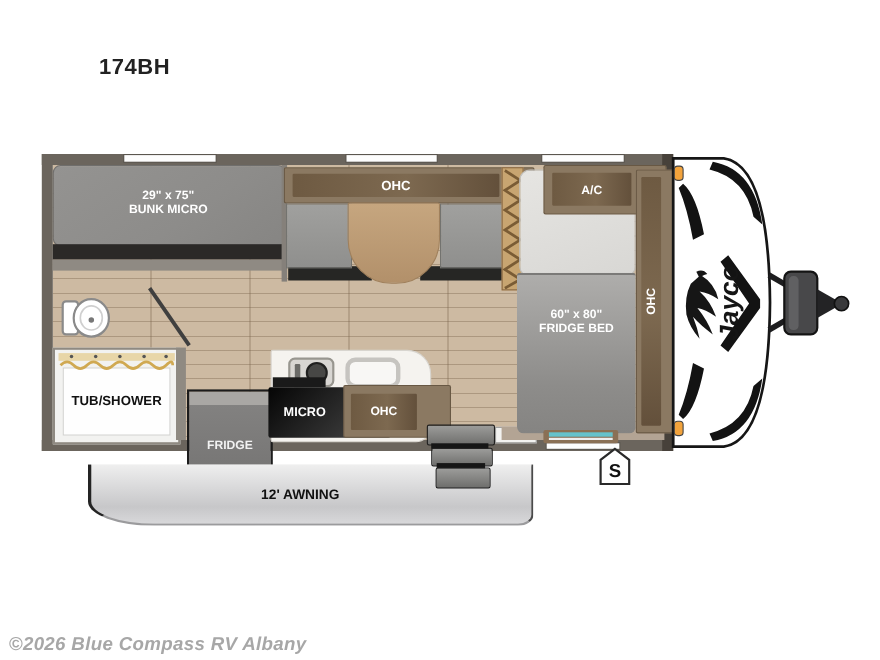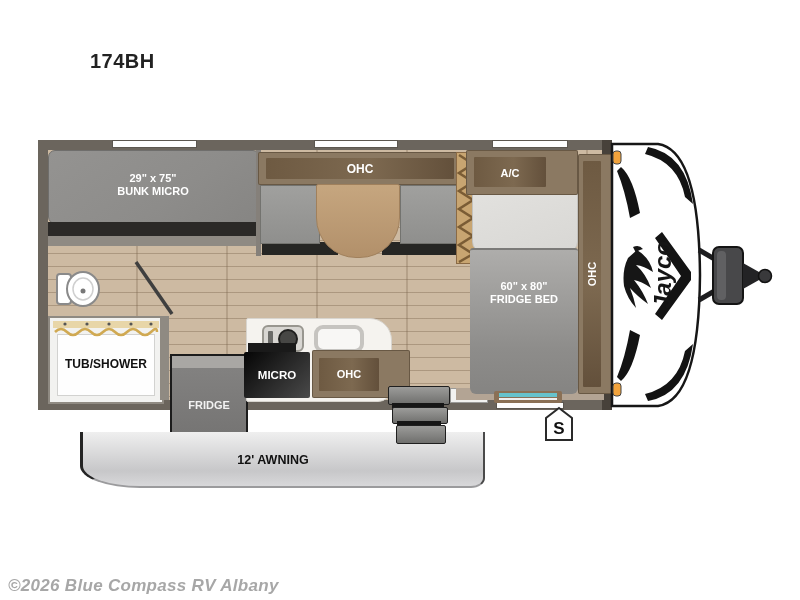--- a/index.html
+++ b/index.html
@@ -25,21 +25,21 @@
        text-align:center;color:#fff;font-weight:bold;line-height:13px;}
   .cab{background:#8b7962;border-radius:2px;box-shadow:inset 0 0 0 1px rgba(40,28,14,.35);padding-left:24px;}
   .cabinner{background:linear-gradient(90deg,#6e5a42,#7d6950 55%,#63503b);border-radius:1px;}
   .seat{background:linear-gradient(180deg,#a0a09e,#8f8f8d);border:1px solid #73736f;}
   .seatbase{background:#262624;}
   .table{background:linear-gradient(180deg,#c6a67f,#b2906a);border:1px solid #a0805c;
          border-radius:2px 2px 40px 40px;}
   .pillow{background:linear-gradient(160deg,#e6e5e2,#d8d7d4);border-radius:10px;border:1px solid #c2c1be;}
   .blanket{background:linear-gradient(180deg,#aeadab,#8d8c8a 70%,#858482);border-radius:3px 3px 6px 6px;border-top:2px solid #7b7a78;}
   .fridge{background:linear-gradient(180deg,#a9a7a4 0 12px,#828180 12px,#757473);border:2px solid #1c1c1c;margin-top:38px;}
-  .micro{background:linear-gradient(135deg,#050505,#4a4a4a);border-radius:2px;}
+  .micro{background:linear-gradient(135deg,#050505,#4a4a4a);border-radius:2px;padding-left:45px;}
   .counter{background:#f5f3ef;border:1px solid #d8d5cf;border-radius:2px 22px 14px 2px;}
   .sink{background:#f8f7f5;border:4px solid #c6c4c0;border-radius:9px;}
   .stove{background:#d8d6d2;border:2px solid #98968f;border-radius:6px;}
   .burner{background:#474745;border:2px solid #20201f;border-radius:50%;}
   .tub{background:#f2f2f0;border:2px solid #8f8a82;}
   .tubinner{background:#fefefe;border:1px solid #d2d2d0;}
   .partition{background:#8f8a82;}
   .awning{background:linear-gradient(180deg,#efefef,#c7c7c9 72%,#d8d8da);
           border-left:3px solid #242424;border-right:2px solid #4a4a4a;border-bottom:2px solid #9b9b9d;
           border-radius:0 0 14px 60px / 0 0 10px 22px;}
@@ -152,21 +152,21 @@
       <span>60" x 80"</span>
       <span>FRIDGE BED</span>
     </div>
   </div>
 
   <div class="abs" style="left:494px;top:391px;width:68px;height:12px;background:#8a7055;border-radius:2px;">
     <div class="abs" style="left:5px;top:2px;width:58px;height:4px;background:#66c2cb;"></div>
     <div class="abs" style="left:5px;top:7px;width:58px;height:2px;background:#eeeeee;"></div>
   </div>
 
-  <div class="abs cab" style="left:466px;top:150px;width:88px;height:45px;">
+  <div class="abs cab" style="left:494px;top:150px;width:88px;height:45px;">
     <div class="abs cabinner" style="left:8px;top:7px;width:72px;height:30px;"></div>
     <div class="abs lbl" style="left:0;top:16px;width:88px;height:14px;font-size:11px;">
       <span>A/C</span>
     </div>
   </div>
 
   <div class="abs cab" style="left:578px;top:154px;width:28px;height:240px;">
     <div class="abs cabinner" style="left:5px;top:7px;width:18px;height:226px;background:linear-gradient(180deg,#6e5a42,#7d6950 55%,#63503b);"></div>
     <div class="abs lbl" style="left:-22px;top:113px;width:72px;height:14px;font-size:11px;transform:rotate(-90deg);">
       <span>OHC</span>
@@ -187,21 +187,21 @@
     <rect x="613" y="383" width="8" height="13" rx="3" fill="#f2a33c" stroke="#444" stroke-width="1"></rect>
     <line x1="699" y1="250" x2="718" y2="261" stroke="#1d1d1f" stroke-width="5"></line>
     <line x1="699" y1="300" x2="718" y2="289" stroke="#1d1d1f" stroke-width="5"></line>
     <rect x="713" y="247" width="30" height="57" rx="6" fill="#48484a" stroke="#141414" stroke-width="2"></rect>
     <rect x="717" y="251" width="9" height="49" rx="4" fill="#77777a" opacity="0.5"></rect>
     <polygon points="743,263 759,272 759,280 743,289" fill="#232325"></polygon>
     <rect x="756" y="272" width="8" height="8" fill="#232325"></rect>
     <circle cx="765" cy="276" r="6.5" fill="#39393b" stroke="#111" stroke-width="1.5"></circle>
   </svg>
 
-  <div class="abs awning" style="left:80px;top:432px;width:400px;height:54px;">
+  <div class="abs awning" style="left:80px;top:422px;width:400px;height:54px;">
     <div class="abs lbl dk" style="left:120px;top:20px;width:140px;height:16px;font-size:12.5px;color:#111;">
       <span>12' AWNING</span>
     </div>
   </div>
 
   <div class="abs step" style="left:388px;top:386px;width:60px;height:17px;"></div>
   <div class="abs" style="left:392px;top:403px;width:52px;height:5px;background:#161616;"></div>
   <div class="abs step" style="left:392px;top:407px;width:54px;height:15px;"></div>
   <div class="abs" style="left:397px;top:421px;width:44px;height:5px;background:#161616;"></div>
   <div class="abs step" style="left:396px;top:425px;width:48px;height:17px;"></div>

